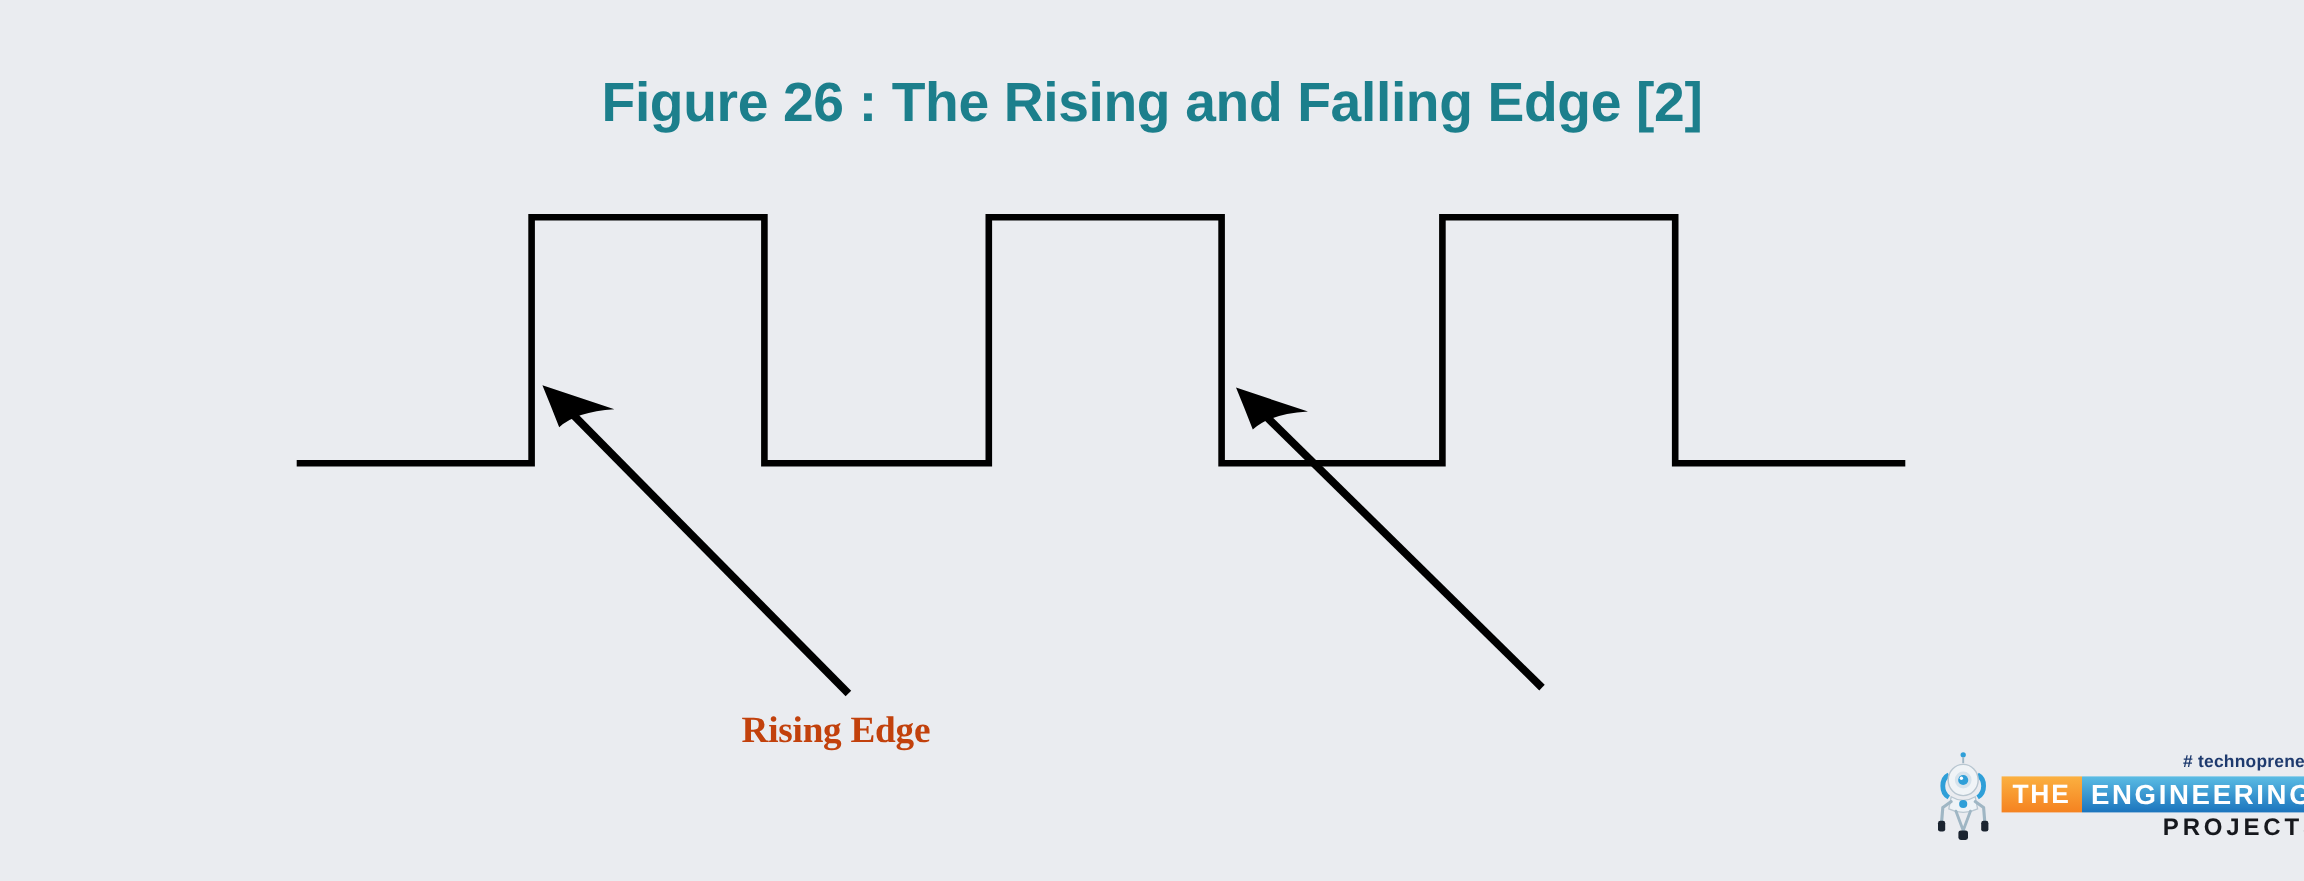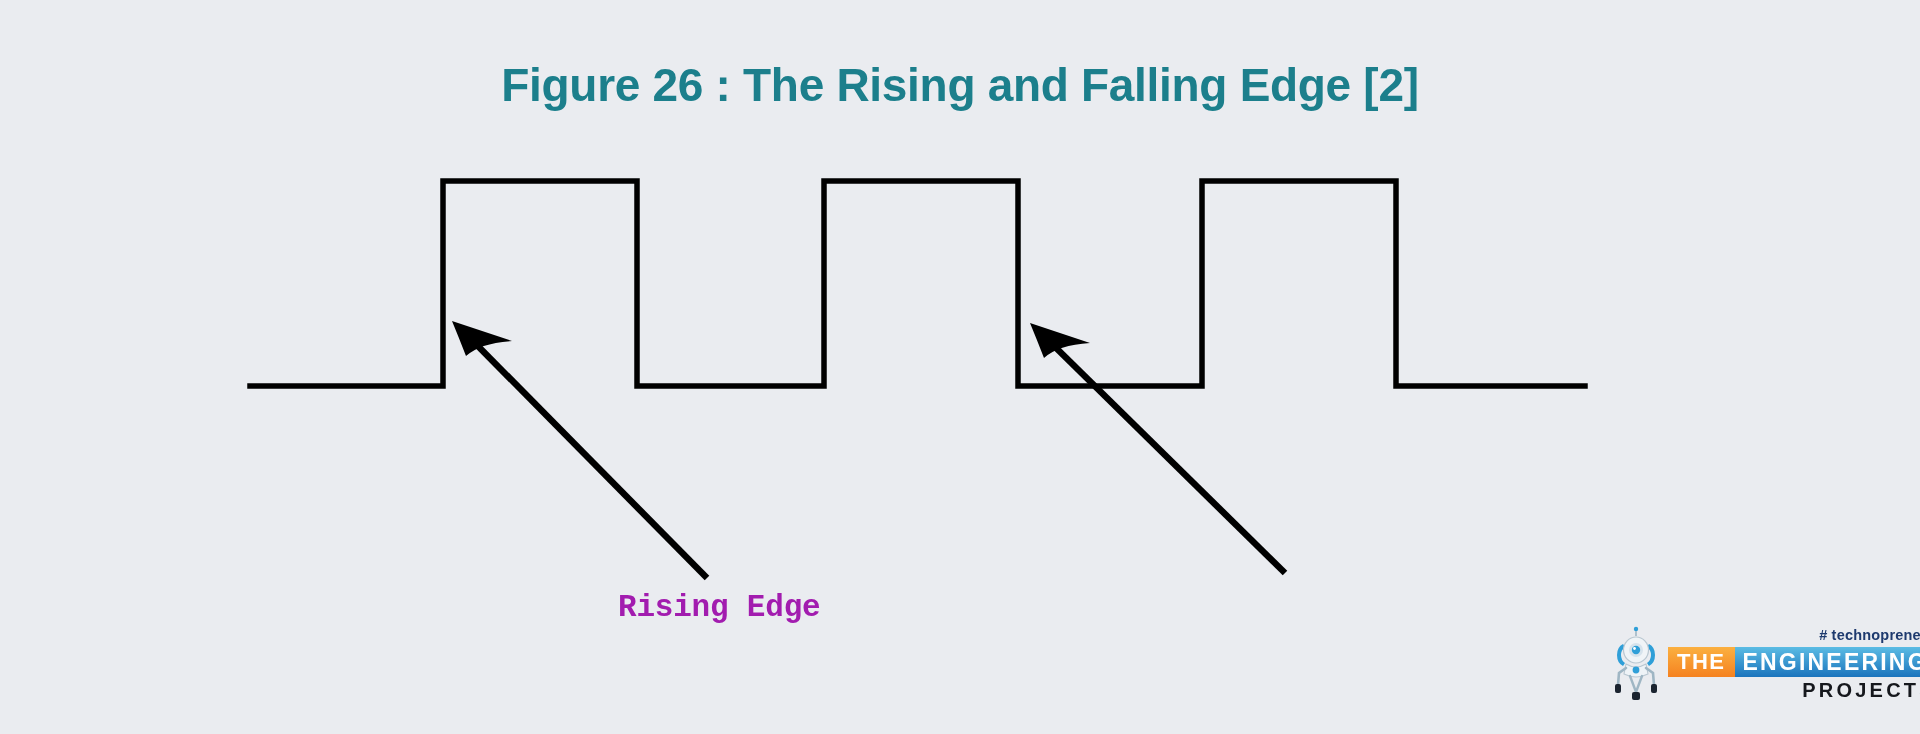--- a/index.html
+++ b/index.html
@@ -36,24 +36,24 @@
   }
   #waveform-svg {
     position: absolute;
     left: 0;
     top: 0;
     width: 1920px;
     height: 734px;
   }
   .edge-label {
     position: absolute;
-    font-family: Liberation Mono, monospace;
+    font-family: Liberation Serif, serif;
     font-weight: 700;
     font-size: 31px;
-    color: #a21caf;
+    color: #c2410c;
     white-space: nowrap;
     letter-spacing: -0.2px;
   }
   #rising-edge-label {
     left: 618px;
     top: 590px;
   }
   #falling-edge-label {
     left: 1196px;
     top: 581px;

